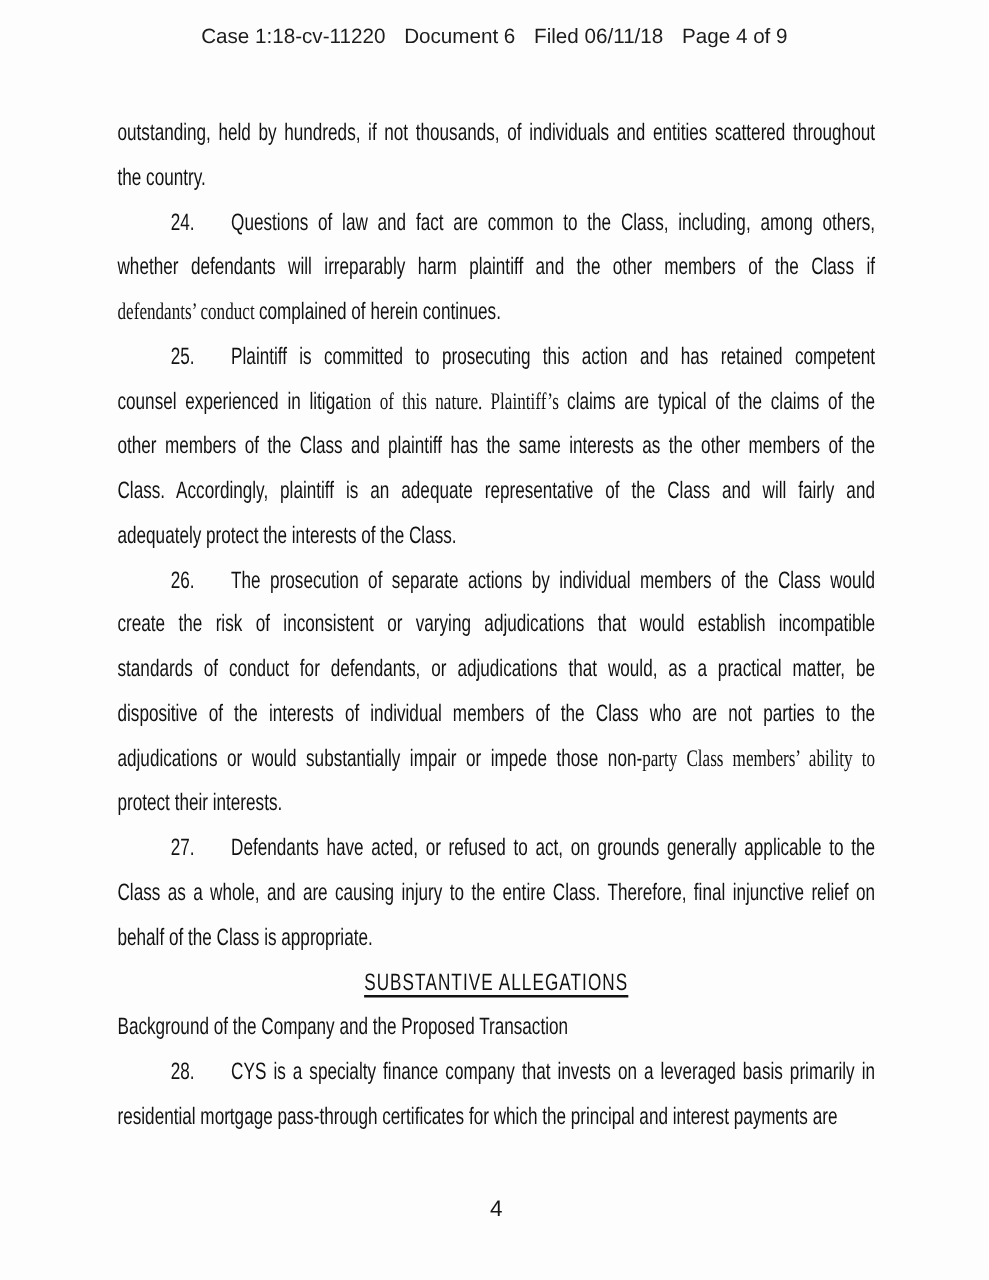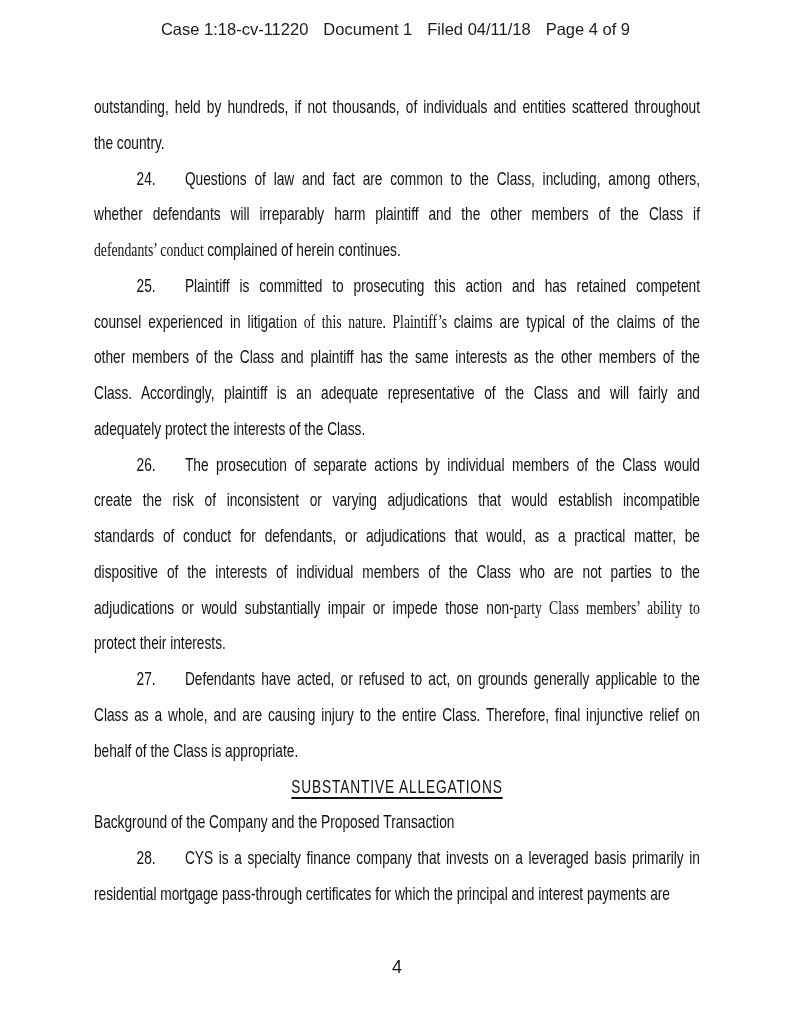--- a/index.html
+++ b/index.html
@@ -59,22 +59,22 @@
     color: #161616;
   }
 </style>
 </head>
 <body>
 
 <div class="page">
 
   <div class="court-header">
     <span>Case 1:18-cv-11220</span>
-    <span>Document 1</span>
-    <span>Filed 04/11/18</span>
+    <span>Document 6</span>
+    <span>Filed 06/11/18</span>
     <span>Page 4 of 9</span>
   </div>
 
   <div class="body-block" id="body-lines">
       <div class="line justify"><span class="sans">outstanding, held by hundreds, if not thousands, of individuals and entities scattered throughout</span></div>
       <div class="line"><span class="sans">the country.</span></div>
       <div class="line justify numbered"><span class="num sans">24.</span><span class="sans">Questions of law and fact are common to the Class, including, among others,</span></div>
       <div class="line justify"><span class="sans">whether defendants will irreparably harm plaintiff and the other members of the Class if</span></div>
       <div class="line"><span class="serif">defendants’ conduct </span><span class="sans">complained of herein continues.</span></div>
       <div class="line justify numbered"><span class="num sans">25.</span><span class="sans">Plaintiff is committed to prosecuting this action and has retained competent</span></div>

